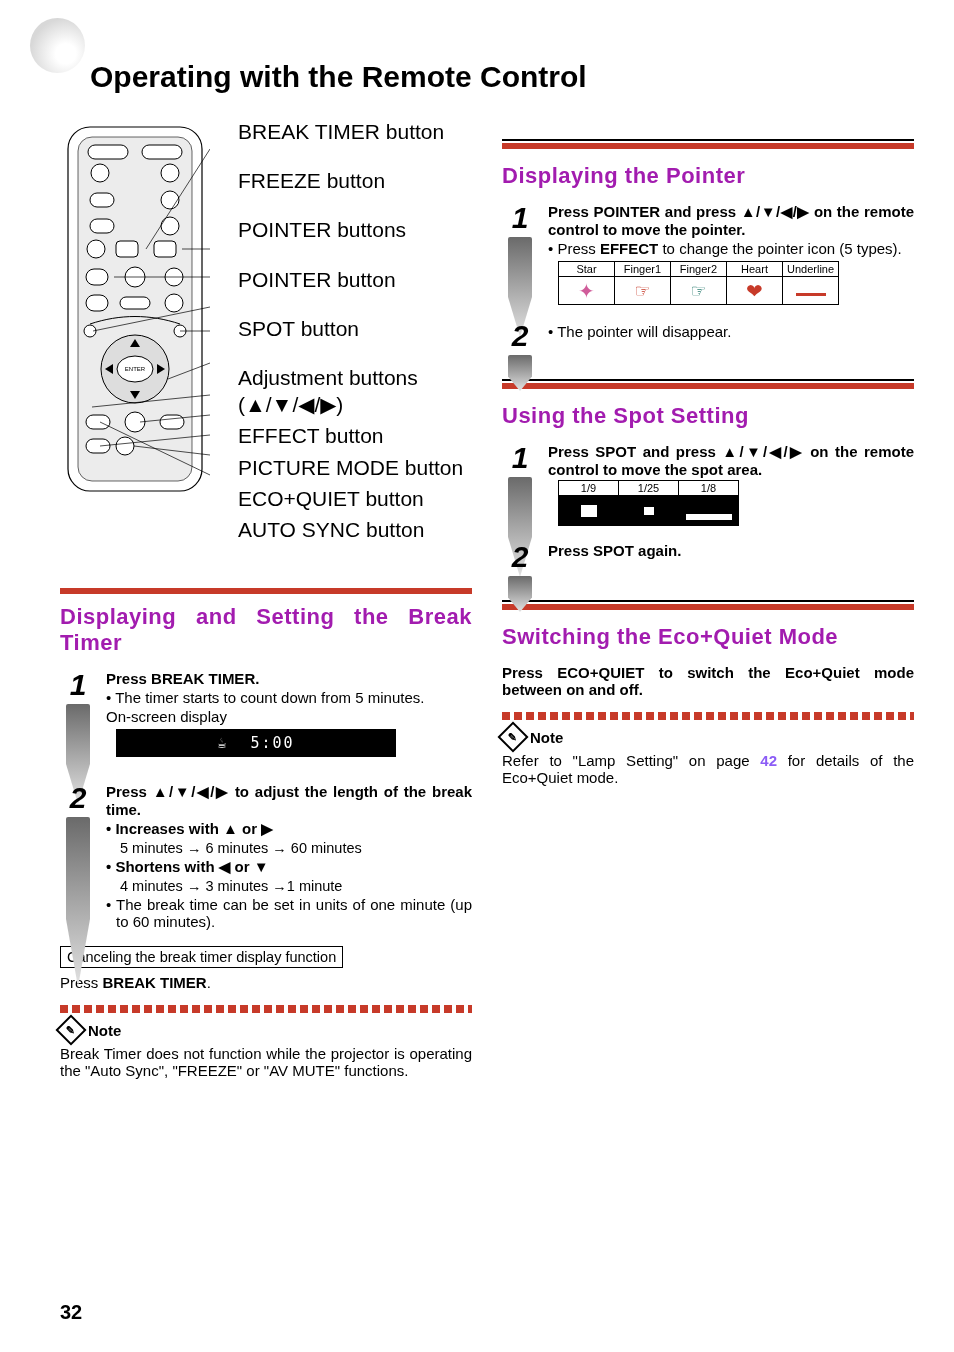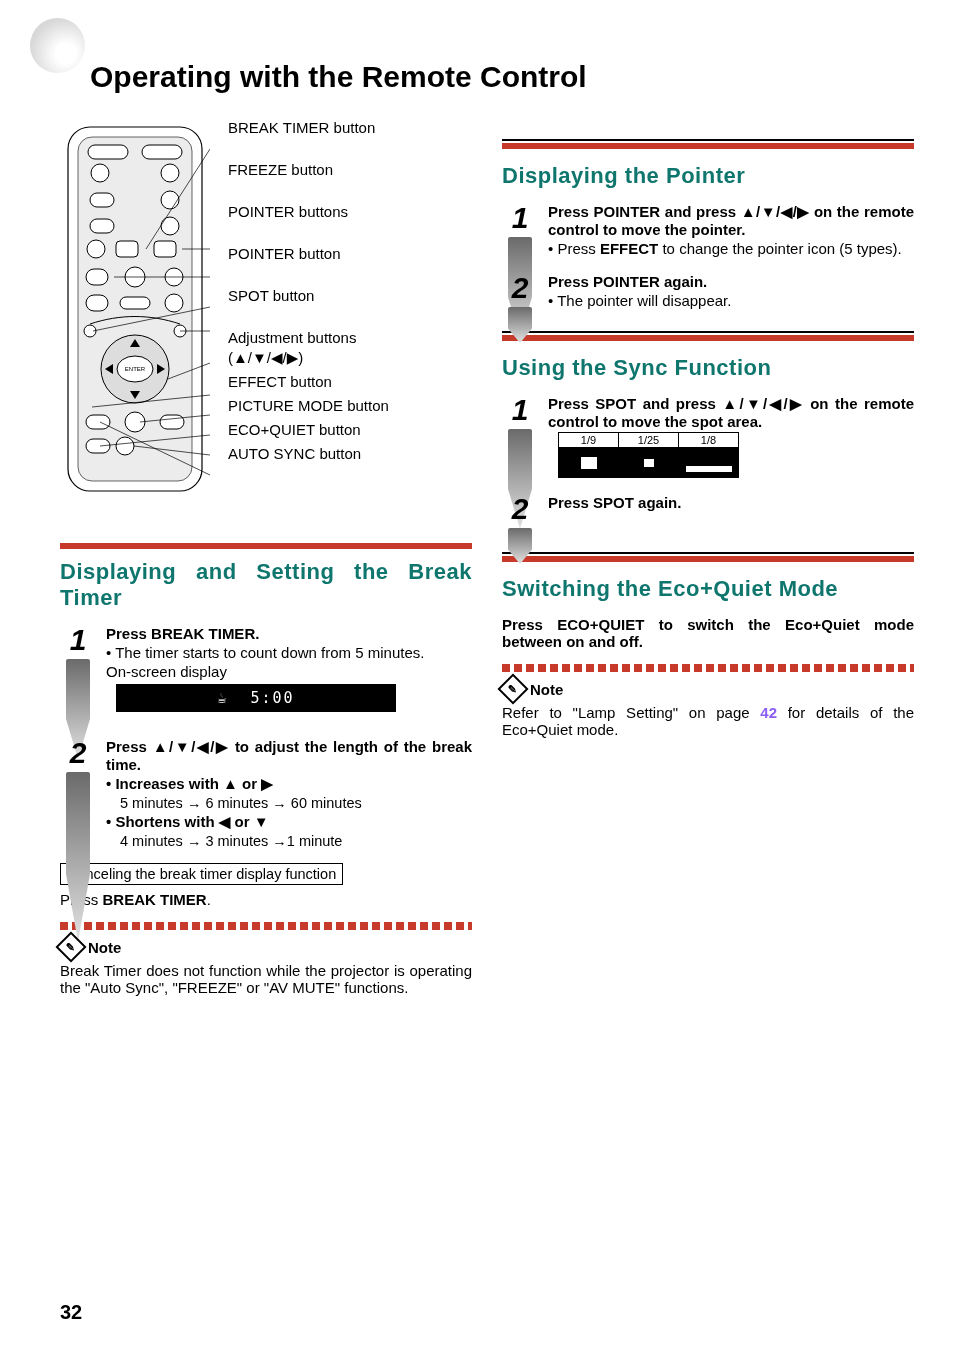--- a/index.html
+++ b/index.html
@@ -26,34 +26,34 @@
     border-radius: 50%;
     background: radial-gradient(circle at 65% 65%, #fff 20%, #d8d8d8 70%);
   }
   .two-col {
     display: flex;
     gap: 30px;
   }
   .col { flex: 1; min-width: 0; }
   .remote-block { display: flex; gap: 18px; margin-bottom: 40px; }
   .remote-svg { flex: 0 0 150px; }
-  .remote-labels { flex: 1; font-size: 15px; line-height: 1.2; }
+  .remote-labels { flex: 1; font-size: 21px; line-height: 1.2; margin-left: 10px; }
   .remote-labels div { margin-bottom: 24px; }
   .remote-labels .adj { margin-bottom: 2px; }
   .remote-labels .sm  { margin-bottom: 6px; }
 
   .sec-bar { height: 6px; background: #c73a29; margin: 12px 0 10px; }
   .red-divider {
     height: 10px;
     border-top: 2px solid #000;
     border-bottom: 6px solid #c73a29;
     margin: 20px 0 14px;
   }
   h2.red {
-    color: #0f766e;
+    color: #a21caf;
     font-size: 22px;
     font-weight: 900;
     letter-spacing: 0.5px;
     margin-bottom: 14px;
     text-align: justify;
   }
   .step {
     display: flex;
     gap: 10px;
     margin-bottom: 14px;
@@ -251,20 +251,21 @@
       <div class="step-num tall">
           <span class="n">2</span>
           <span class="chev"></span>
         </div>
       <div class="step-body">
         <p class="lead arrows">Press ▲/▼/◀/▶ to adjust the length of the break time.</p>
         <p class="bullet bold arrows">Increases with ▲ or ▶</p>
         <p class="sub">5 minutes → 6 minutes → 60 minutes</p>
         <p class="bullet bold arrows">Shortens with ◀ or ▼</p>
         <p class="sub">4 minutes → 3 minutes →1 minute</p>
+        <p class="bullet">The break time can be set in units of one minute (up to 60 minutes).</p>
       </div>
     </div>
 
     <div style="margin:8px 0 6px;">
       <span class="boxed">Canceling the break timer display function</span>
     </div>
     <p class="body-text">
       <span class="bold">Press </span><span class="bold" style="font-weight:900">BREAK TIMER</span><span class="bold">.</span>
     </p>
 
@@ -289,38 +290,53 @@
           <span class="n">1</span>
           <span class="chev"></span>
         </div>
       <div class="step-body">
         <p class="lead arrows">
           <span>Press </span><span style="font-weight:900">POINTER</span><span> and press ▲/▼/◀/▶ on the remote control to move the pointer.</span>
         </p>
         <p class="bullet">
           <span>Press </span><span class="bold">EFFECT</span><span> to change the pointer icon (5 types).</span>
         </p>
+        <table class="ptr">
+          <tbody>
+              <tr>
+            <th>Star</th>
+            <th>Finger1</th>
+            <th>Finger2</th>
+            <th>Heart</th>
+            <th>Underline</th>
+          </tr>
+          <tr>
+            <td class="star">✦</td>
+            <td class="f1">☞</td>
+            <td class="f2">☞</td>
+            <td class="heart">❤</td>
+            <td class="ul"><span class="uline"></span></td>
+          </tr>
+        </tbody>
+          </table>
       </div>
     </div>
 
     <div class="step">
       <div class="step-num short">
           <span class="n">2</span>
           <span class="chev"></span>
         </div>
       <div class="step-body">
-        <p class="lead">
-          <span>Press </span><span style="font-weight:900">POINTER</span><span> again.</span>
-        </p>
         <p class="bullet">The pointer will disappear.</p>
       </div>
     </div>
 
     <div class="red-divider"></div>
-    <h2 class="red">Using the Sync Function</h2>
+    <h2 class="red">Using the Spot Setting</h2>
 
     <div class="step">
       <div class="step-num mid">
           <span class="n">1</span>
           <span class="chev"></span>
         </div>
       <div class="step-body">
         <p class="lead arrows">
           <span>Press </span><span style="font-weight:900">SPOT</span><span> and press ▲/▼/◀/▶ on the remote control to move the spot area.</span>
         </p>

